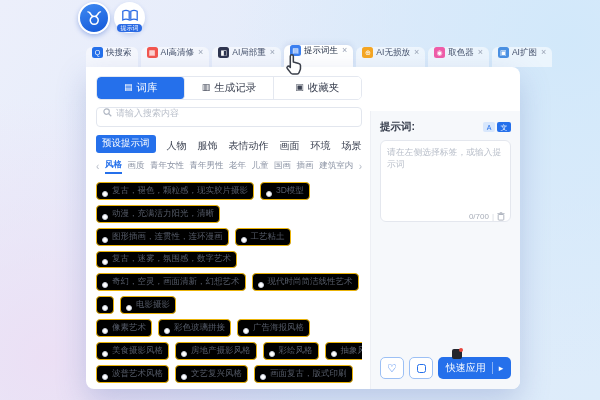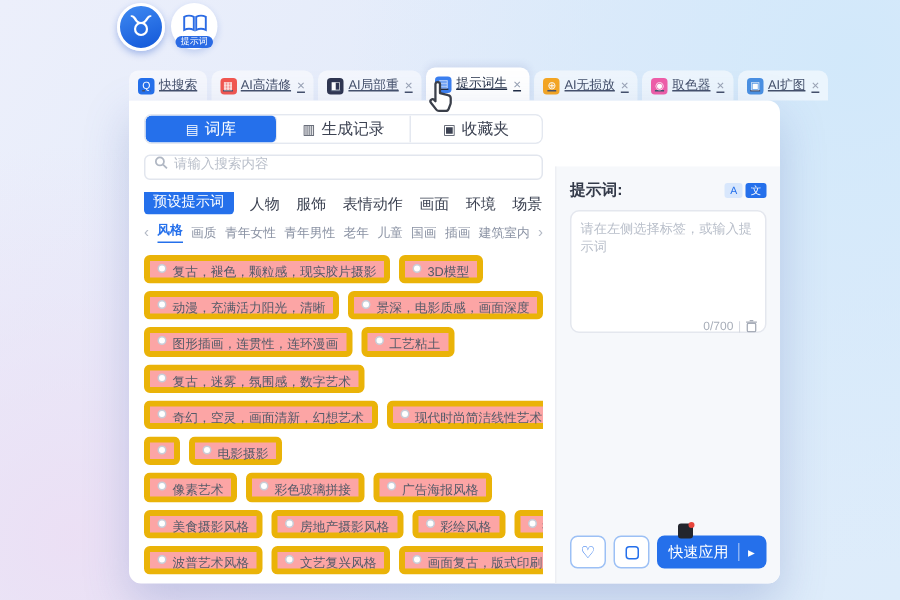--- a/index.html
+++ b/index.html
@@ -17,23 +17,23 @@
     display:flex; align-items:center; justify-content:center;
     box-shadow:0 2px 5px rgba(30,80,200,.35); border:2px solid #fff; }
   .logo2 { position:relative; width:31px; height:31px; border-radius:50%; background:#fff;
     display:flex; align-items:center; justify-content:center;
     box-shadow:0 2px 5px rgba(30,80,200,.2); }
   .logo2 svg { width:16px; height:14px; margin-top:-4px; }
   .ribbon { position:absolute; bottom:1px; left:3px; right:3px; background:#2b6be4; color:#fff;
     font-size:6px; text-align:center; border-radius:5px; padding:1px 0; line-height:1; }
   
   .tabbar { position:absolute; left:86px; top:45px; height:22px; display:flex; gap:3px; align-items:flex-end; }
-  .tab { display:flex; align-items:center; gap:3px; height:20px; padding:0 6px;
+  .tab { display:flex; gap:3px; height:20px; padding:0 6px;
     background:rgba(255,255,255,.55); border-radius:6px 6px 0 0; font-size:8.5px; color:#44506b;
-    white-space:nowrap; cursor:default;text-decoration:underline; }
+    white-space:nowrap; cursor:default; }
   .tab.active { background:#fff; height:22px; color:#1f2b43; box-shadow:0 -2px 5px rgba(90,110,170,.12); }
   .tab .ticon { width:11px; height:11px; border-radius:2.5px; color:#fff; font-size:7px;
     display:flex; align-items:center; justify-content:center; line-height:1; }
   .tab .tclose { color:#9aa3b5; font-size:9px; margin-left:1px; }
   
   .window { position:absolute; left:86px; top:67px; width:434px; height:322px; background:#fff;
     border-radius:0 8px 8px 8px; box-shadow:0 12px 30px rgba(90,110,180,.28); display:flex; overflow:hidden; }
   .left { flex:1; padding:9px 8px 6px 10px; display:flex; flex-direction:column; overflow:hidden; }
   
   .segs { display:flex; height:24px; border:1px solid #e4e8f0; border-radius:5px; overflow:hidden; }
@@ -52,22 +52,22 @@
   .cats { margin-top:8px; display:flex; align-items:flex-end; gap:11px; font-size:10px; color:#3c4252;
     white-space:nowrap; overflow:hidden; }
   .cat.active { background:#2570eb; color:#fff; font-size:9.5px; padding:2.5px 6px; border-radius:3px; }
   .subcats { margin-top:6px; display:flex; align-items:center; justify-content:space-between;
     font-size:8.5px; color:#8a92a3; white-space:nowrap; overflow:hidden; }
   .subcat.active { color:#2570eb; font-weight:bold; border-bottom:2px solid #2570eb; padding-bottom:1px; }
   .subarrow { color:#b4bac6; font-size:10px; }
   
   .tags { margin-top:8px; display:flex; flex-direction:column; gap:5px; overflow:hidden; }
   .tagrow { display:flex; gap:6px; overflow:hidden; }
-  .chip { display:flex; align-items:flex-start; gap:4px; border:4px solid #eab308; border-radius:4px;
-    padding:2px 5px; font-size:8.5px; color:#555b68; white-space:nowrap; background:#fca5a5; }
+  .chip { display:flex; align-items:flex-end; gap:4px; border:1px solid #eab308; border-radius:4px;
+    padding:2px 5px; font-size:8.5px; color:#555b68; white-space:nowrap; background:#000000; }
   .cb { width:6px; height:6px; border:1px solid #c8cdd8; border-radius:50%; flex:none; background:#fff; }
   
   .right { width:150px; flex:none; background:#f6f8fb; border-left:1px solid #edeff4;
     padding:9px 9px 10px 9px; display:flex; flex-direction:column;margin-top:44px; }
   .rhead { display:flex; align-items:center; justify-content:space-between; }
   .rtitle { font-size:10.5px; color:#333a49; font-weight:bold; }
   .rchips { display:flex; gap:2px; }
   .rchip { font-size:7px; border-radius:2px; padding:1.5px 3.5px; line-height:1; }
   .rchip.a { background:#d8e7fc; color:#2570eb; }
   .rchip.b { background:#2570eb; color:#fff; }
@@ -209,24 +209,20 @@
             <div class="chip">
               <i class="cb"></i>
               <span>3D模型</span>
             </div>
           </div>
           <div class="tagrow">
             <div class="chip">
               <i class="cb"></i>
               <span>动漫，充满活力阳光，清晰</span>
             </div>
-            <div class="chip">
-              <i class="cb"></i>
-              <span>景深，电影质感，画面深度</span>
-            </div>
           </div>
           <div class="tagrow">
             <div class="chip">
               <i class="cb"></i>
               <span>图形插画，连贯性，连环漫画</span>
             </div>
             <div class="chip">
               <i class="cb"></i>
               <span>工艺粘土</span>
             </div>

